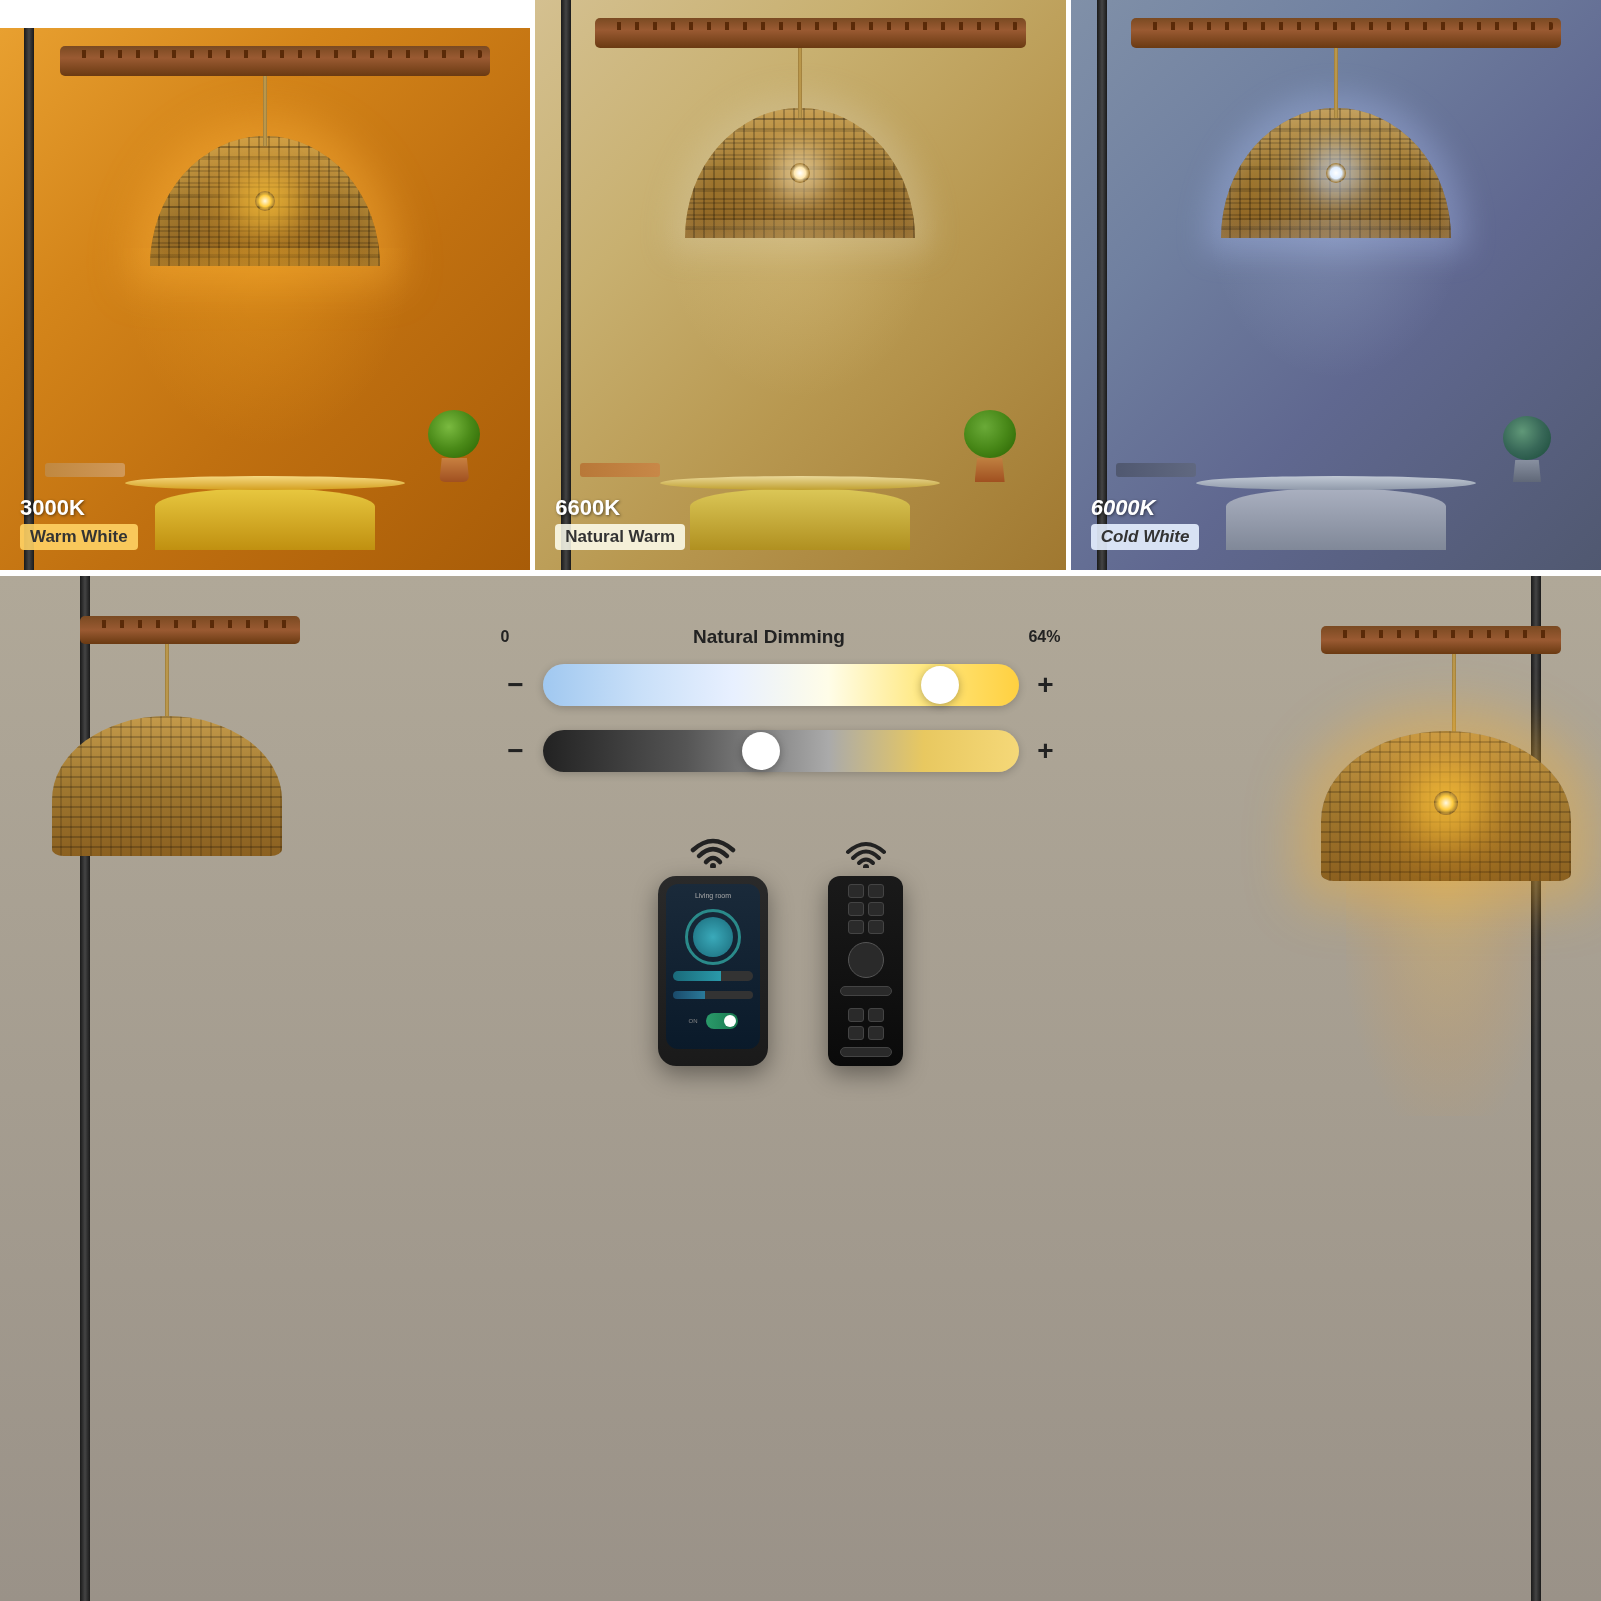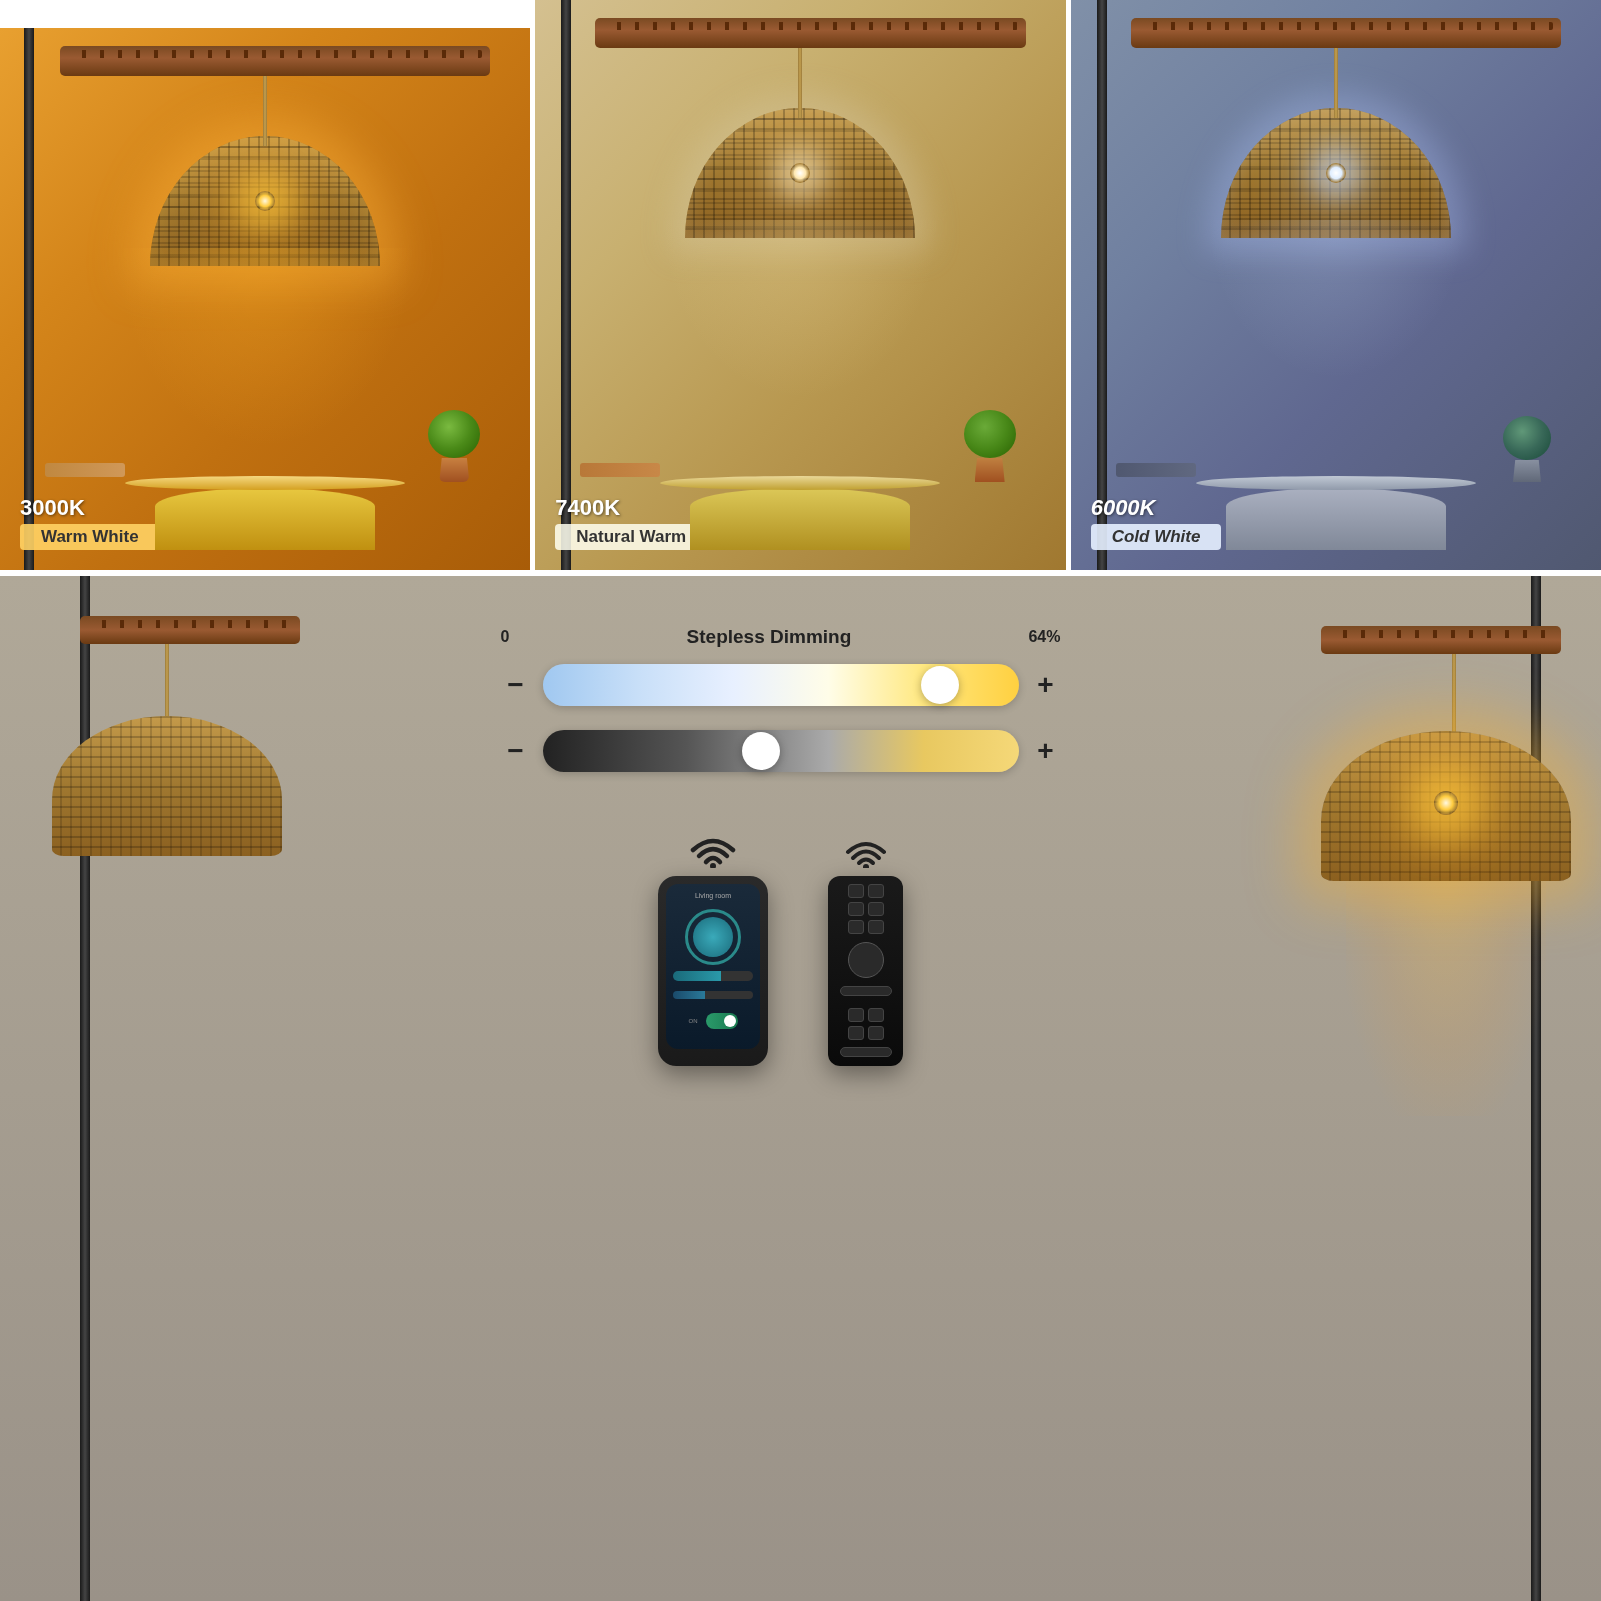--- a/index.html
+++ b/index.html
@@ -157,21 +157,21 @@
       align-items: flex-start;
       gap: 3px;
     }
     .badge-kelvin {
       font-size: 22px;
       font-weight: bold;
       color: white;
       text-shadow: 1px 1px 3px rgba(0,0,0,0.5);
     }
     .badge-name {
-      padding: 3px 21px;
+      padding: 3px 10px;
       border-radius: 4px;
       font-size: 17px;
       font-weight: 600;
       color: #333;
     }
     .badge-warm { background: rgba(255,210,100,0.9); }
     .badge-natural { background: rgba(255,255,240,0.85); }
     .badge-cold { background: rgba(230,240,255,0.9); }
 
     
@@ -500,21 +500,21 @@
       <div style="position:absolute;bottom:20px;left:50%;transform:translateX(-50%);width:220px;height:62px;background:linear-gradient(180deg,#dcc858,#b09020);border-radius:50% 50% 0 0 / 30% 30% 0 0;z-index:1;"></div>
 
       <div class="plant" style="right:50px;bottom:88px;z-index:3;">
         <div style="width:52px;height:48px;background:radial-gradient(circle at 40% 35%,#6aaa38,#488818,#286000);border-radius:50%;"></div>
         <div style="width:30px;height:24px;background:linear-gradient(180deg,#c08040,#a05020);clip-path:polygon(8% 0%,92% 0%,100% 100%,0% 100%);"></div>
       </div>
 
       <div style="position:absolute;bottom:93px;left:45px;width:80px;height:14px;background:linear-gradient(90deg,#b87838,#c88848);border-radius:3px;z-index:3;"></div>
 
       <div class="color-badge">
-        <span class="badge-kelvin">7400K</span>
+        <span class="badge-kelvin">6600K</span>
         <span class="badge-name badge-natural">Natural Warm</span>
       </div>
     </div>
   </div>
 
   <div style="width:5px;height:570px;background:white;flex-shrink:0;"></div>
 
   <div class="lamp-panel cold">
     <div class="lamp-visual">
 
@@ -572,21 +572,21 @@
         <div class="wicker-overlay"></div>
       </div>
     </div>
   </div>
 
   <div class="bottom-center">
 
 
     <div class="dimming-label-row">
       <span class="dim-label">0</span>
-      <span class="dim-label" style="font-size:19px;">Stepless Dimming</span>
+      <span class="dim-label" style="font-size:19px;">Natural Dimming</span>
       <span class="dim-label">64%</span>
     </div>
 
     <div class="dimming-row">
       <span class="minus-btn">−</span>
       <div class="slider-track-color">
         <div class="slider-thumb" style="right:60px;"></div>
       </div>
       <span class="plus-btn">+</span>
     </div>

